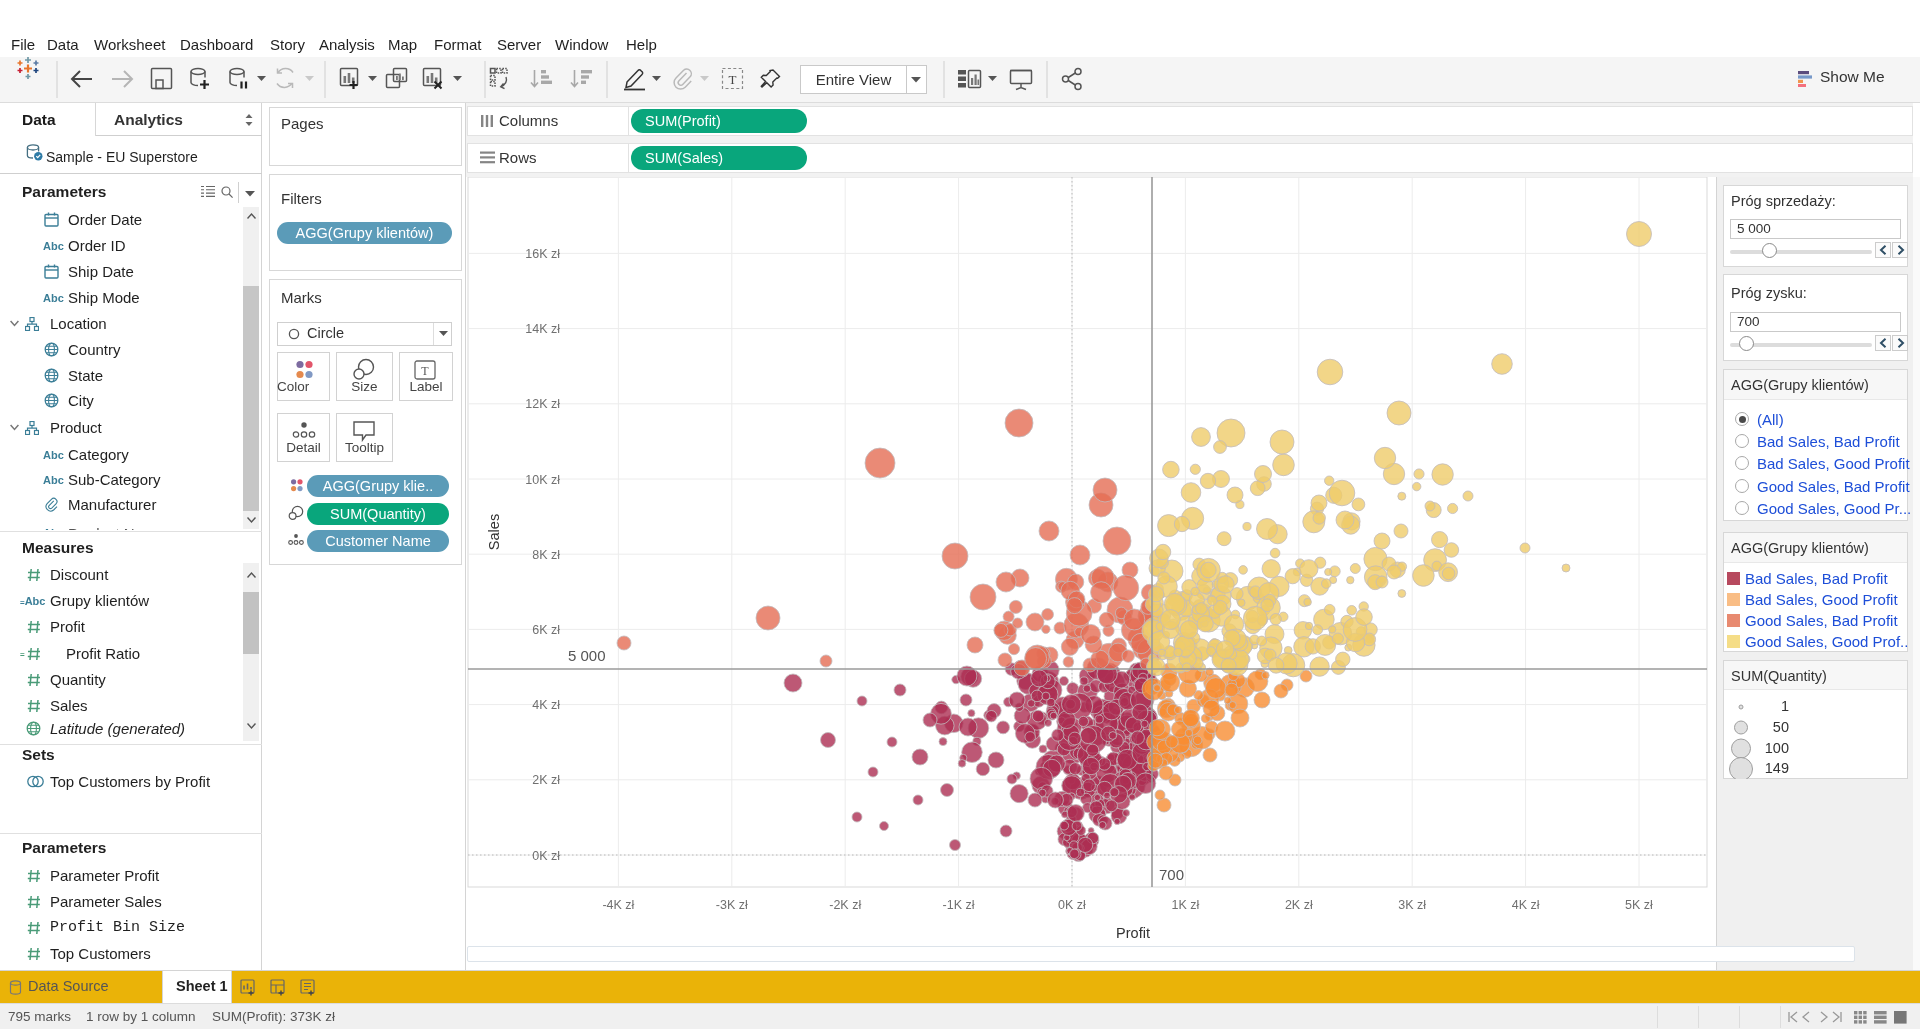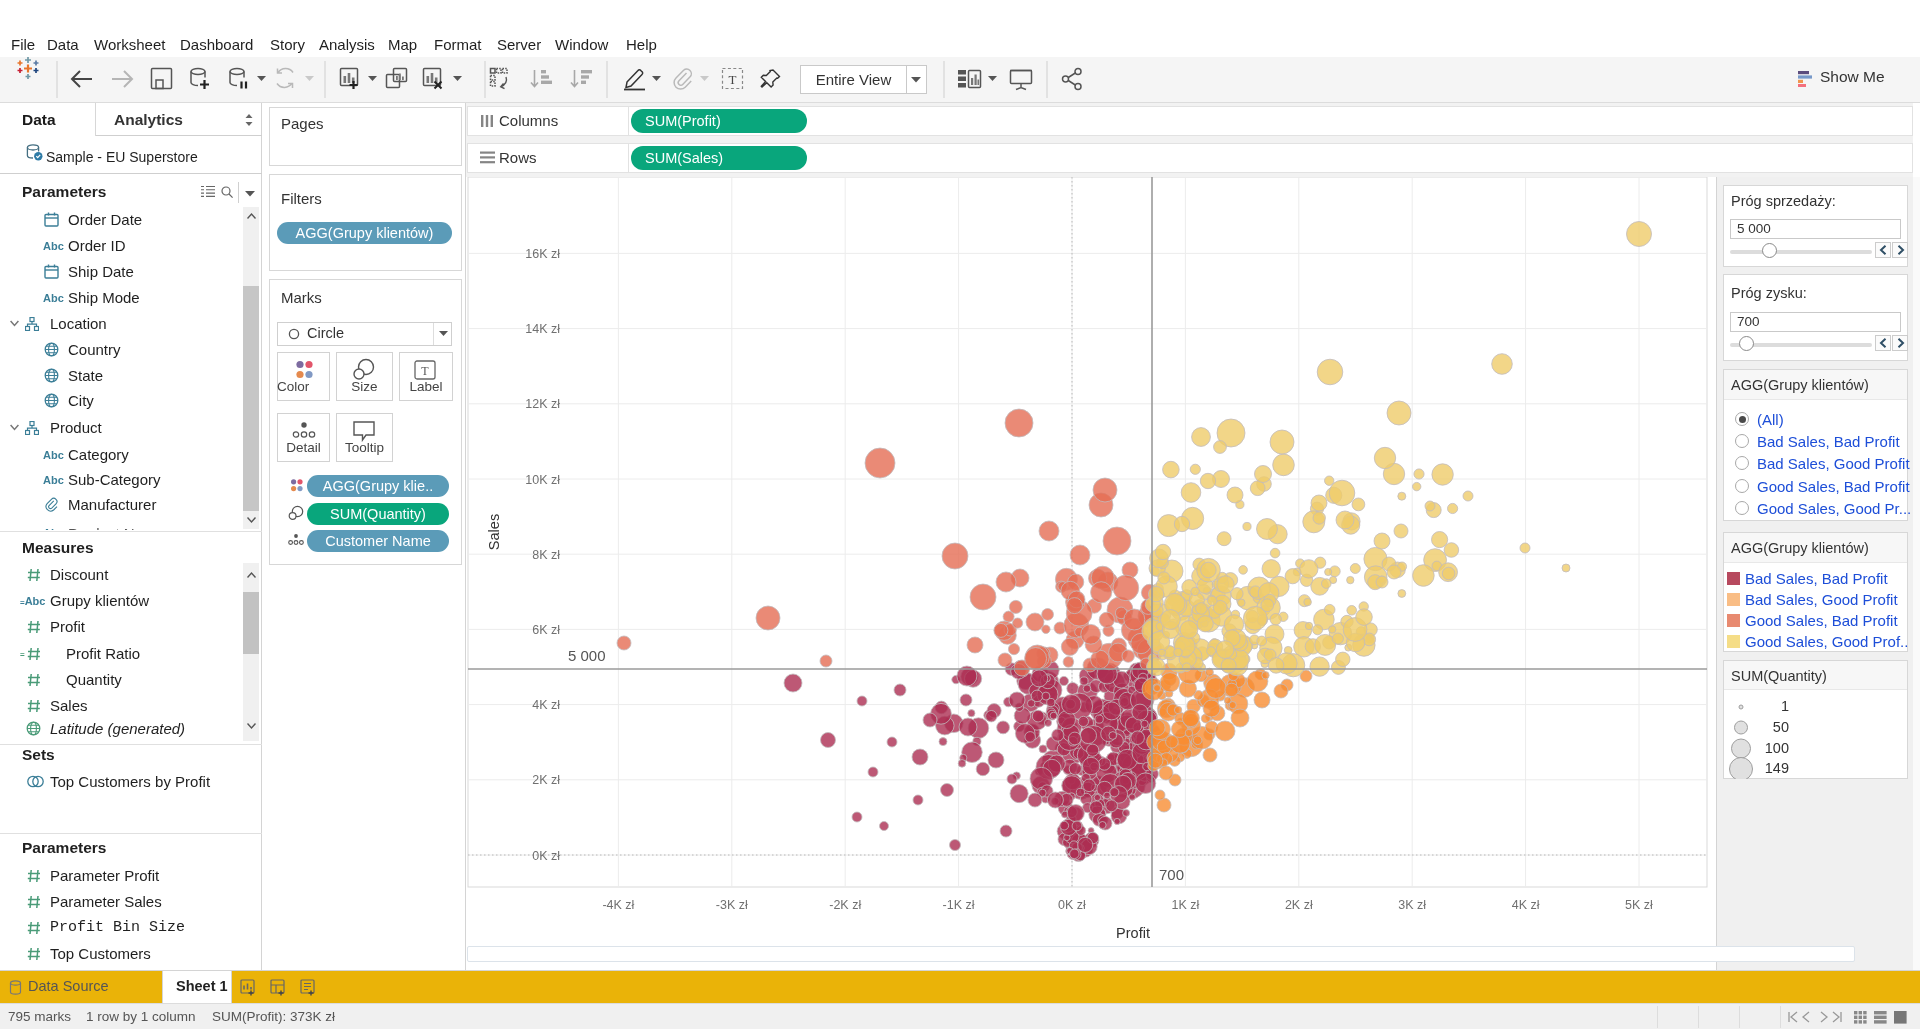--- a/index.html
+++ b/index.html
@@ -369,21 +369,21 @@
 <g transform="translate(7,0)" stroke="#4a9b78" stroke-width="1.5" fill="none">
 <path d="M4.2 1L3 13M11 1L9.8 13M1 4.4h12M0.8 9.6h12"></path>
         </g>
       </svg>
 <div class="abs fieldrow" style="left:66px;top:542px;">Profit Ratio</div>
 <svg class="abs" style="left:27px;top:570px" width="14" height="14" viewBox="0 0 14 14">
 <g transform="translate(0,0)" stroke="#4a9b78" stroke-width="1.5" fill="none">
 <path d="M4.2 1L3 13M11 1L9.8 13M1 4.4h12M0.8 9.6h12"></path>
         </g>
       </svg>
-<div class="abs fieldrow" style="left:66px;top:568px;">Quantity</div>
+<div class="abs fieldrow" style="left:50px;top:568px;">Quantity</div>
 <svg class="abs" style="left:27px;top:596px" width="14" height="14" viewBox="0 0 14 14">
 <g transform="translate(0,0)" stroke="#4a9b78" stroke-width="1.5" fill="none">
 <path d="M4.2 1L3 13M11 1L9.8 13M1 4.4h12M0.8 9.6h12"></path>
         </g>
       </svg>
 <div class="abs fieldrow" style="left:50px;top:594px;">Sales</div>
 <svg class="abs" style="left:26px;top:618px" width="15" height="15" viewBox="0 0 15 15">
 <circle cx="7.5" cy="7.5" r="6.3" fill="none" stroke="#4a9b78" stroke-width="1.3"></circle>
 <ellipse cx="7.5" cy="7.5" rx="2.9" ry="6.3" fill="none" stroke="#4a9b78" stroke-width="1.1"></ellipse>
 <path d="M1.2 7.5h12.6M2.1 4.2h10.8M2.1 10.8h10.8" stroke="#4a9b78" stroke-width="1.1"></path>

